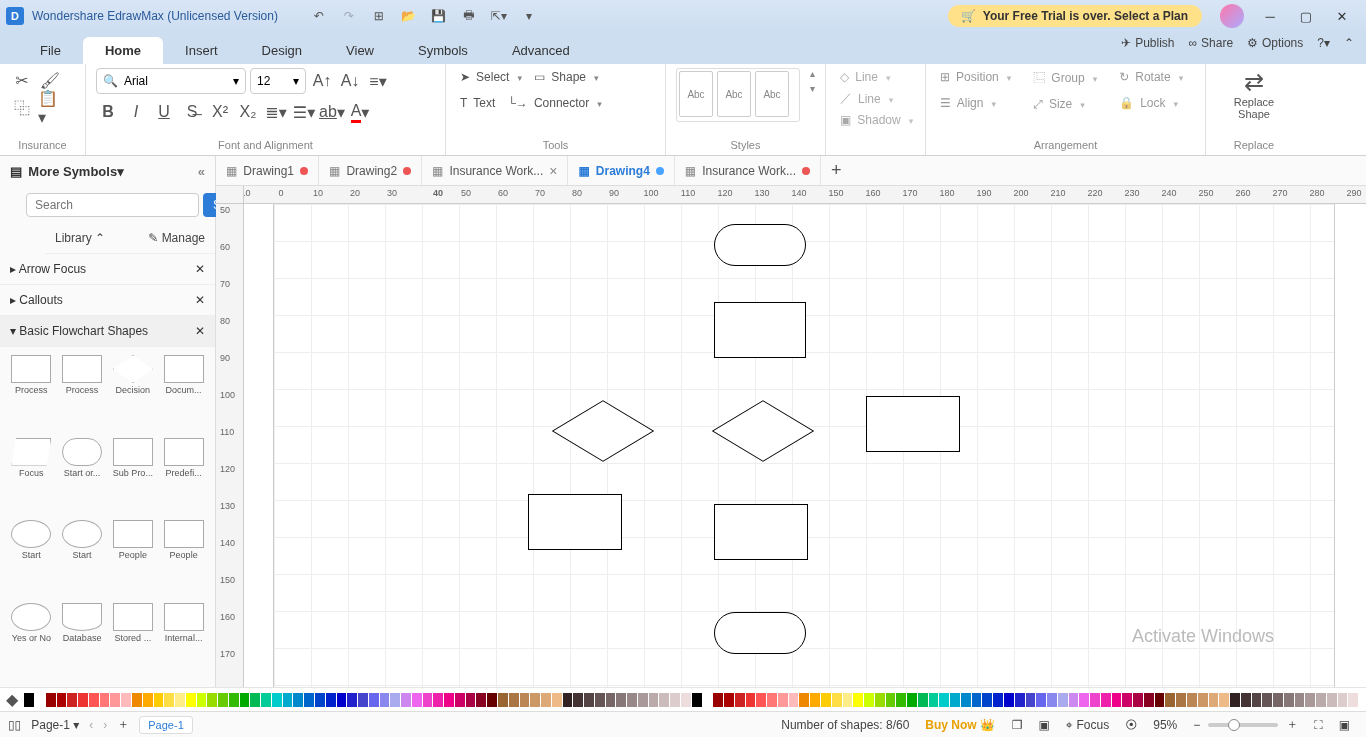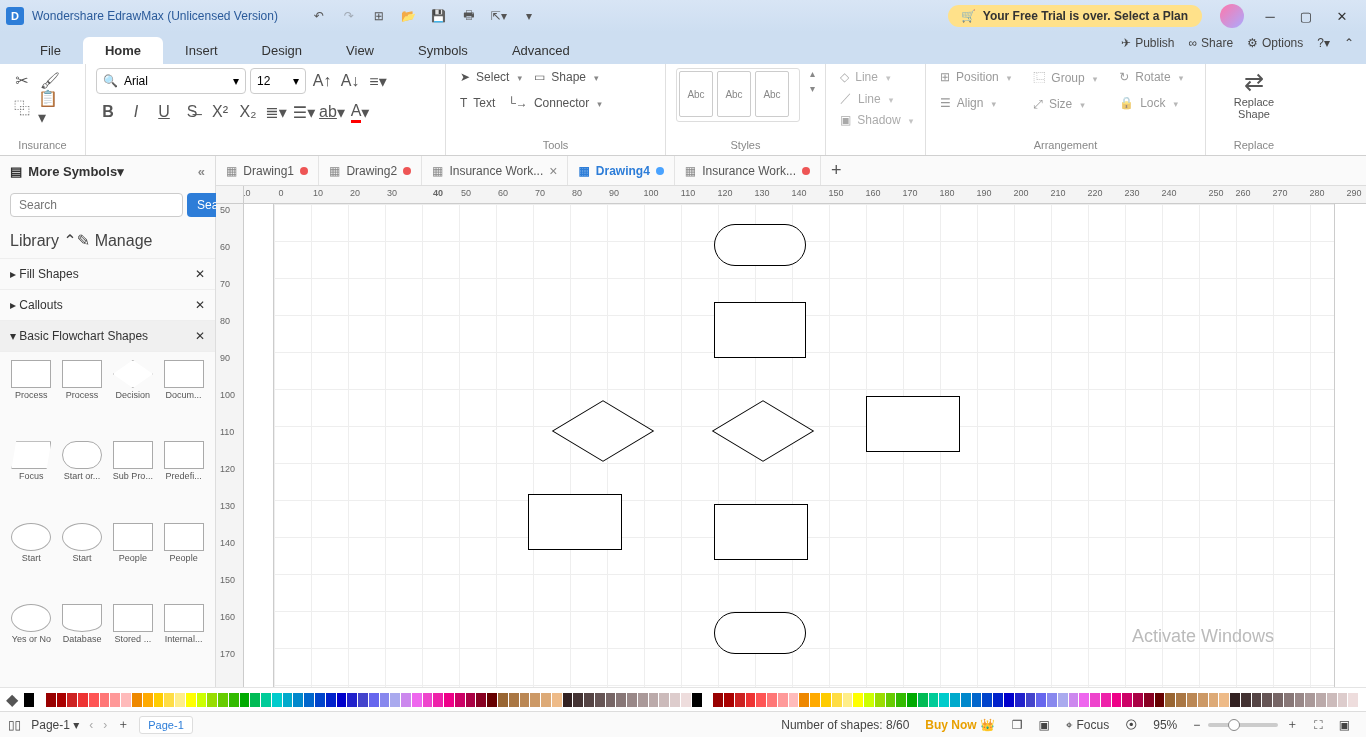--- a/index.html
+++ b/index.html
@@ -35,24 +35,24 @@
 .stylebox { display:flex; gap:4px; border:1px solid #ddd; border-radius:3px; padding:2px; height:54px; width:130px;}
 .stylebox .sw { width:34px; height:46px; border:1px solid #ccc; border-radius:2px; display:flex; align-items:center; justify-content:center; font-size:10px; color:#888; cursor:pointer;}
 .rbtn { display:flex; align-items:center; gap:6px; font-size:12px; color:#555; cursor:pointer; padding:2px 4px;}
 .rbtn .caret::after{content:"▾"; font-size:9px; color:#888; margin-left:2px;}
 .bigbtn { display:flex; flex-direction:column; align-items:center; font-size:11px; color:#555; cursor:pointer; width:70px;}
 
 
 .main { display:flex; height:calc(737px - 32px - 32px - 92px - 24px - 26px); }
 .sidebar { width:216px; border-right:1px solid #ddd; display:flex; flex-direction:column; background:#fafafa; }
 .sidebar .hdr { display:flex; align-items:center; justify-content:space-between; padding:8px 10px; font-size:13px; font-weight:600; color:#333;}
-.sidebar .search { display:flex; gap:4px; padding:6px 10px;}
+.sidebar .search { display:flex; gap:4px; padding:6px 26px;}
 .sidebar .search input { flex:1; border:1px solid #ccc; border-radius:4px; padding:4px 8px; font-size:12px;}
 .sidebar .search button { background:#2d7dd8; color:#fff; border:none; border-radius:4px; padding:4px 10px; font-size:12px; cursor:pointer;}
-.sidebar .librow { display:flex; padding:8px 10px; font-size:16px; color:#444; border-bottom:1px solid #eee;}
+.sidebar .librow { display:flex; justify-content:space-between; padding:8px 10px; font-size:12px; color:#444; border-bottom:1px solid #eee;margin-left:45px;}
 .sidebar .cat { display:flex; justify-content:space-between; align-items:center; padding:8px 10px; font-size:12px; color:#333; border-bottom:1px solid #eee; cursor:pointer;}
 .sidebar .cat.open { background:#f0f0f0;}
 .shape-grid { display:grid; grid-template-columns:repeat(4,1fr); gap:6px 4px; padding:8px; overflow-y:auto; flex:1;}
 .shape-grid .cell { display:flex; flex-direction:column; align-items:center; font-size:9px; color:#555; cursor:pointer;}
 .shape-grid .thumb { width:40px; height:28px; border:1px solid #aaa; margin-bottom:2px; background:#fff;}
 
 .canvaswrap { flex:1; display:flex; flex-direction:column; }
 .doctabs { height:30px; display:flex; align-items:center; border-bottom:1px solid #ddd; background:#fafafa; font-size:12px;}
 .doctabs .dtab { display:flex; align-items:center; gap:6px; padding:0 10px; height:100%; border-right:1px solid #e4e4e4; cursor:pointer; max-width:170px; color:#555;}
 .doctabs .dtab.active { color:#2d7dd8; font-weight:600;}
@@ -190,20 +190,21 @@
           </div>
         <div class="ricon">S̶</div>
         <div class="ricon">X²</div>
         <div class="ricon">X₂</div>
         <div class="ricon">≣▾</div>
         <div class="ricon">☰▾</div>
         <div class="ricon"><u>ab</u>▾</div>
         <div class="ricon"><span style="border-bottom:3px solid red">A</span>▾</div>
       </div>
     </div>
+    <div class="lbl">Font and Alignment</div>
   </div>
 
   <div class="rgroup" style="width:220px">
     <div class="body" style="flex-direction:column;gap:8px;">
       <div class="row">
         <div class="rbtn">
             <span>➤</span>
             <span>Select</span>
             <span class="caret"></span>
           </div>
@@ -308,21 +309,21 @@
     </div>
     <div class="search">
       <input placeholder="Search" style="">
       <button>Search</button>
     </div>
     <div class="librow">
       <span><span>Library</span> ⌃</span>
       <span>✎ <span>Manage</span></span>
     </div>
     <div class="cat">
-        <span>▸ <span>Fill Shapes</span></span>
+        <span>▸ <span>Arrow Focus</span></span>
         <span>✕</span>
       </div>
     <div class="cat">
         <span>▸ <span>Callouts</span></span>
         <span>✕</span>
       </div>
     <div class="cat open">
         <span>▾ <span>Basic Flowchart Shapes</span></span>
         <span>✕</span>
       </div>
@@ -445,21 +446,21 @@
           <span style="left: 592px;">150</span>
           <span style="left: 629px;">160</span>
           <span style="left: 666px;">170</span>
           <span style="left: 703px;">180</span>
           <span style="left: 740px;">190</span>
           <span style="left: 777px;">200</span>
           <span style="left: 814px;">210</span>
           <span style="left: 851px;">220</span>
           <span style="left: 888px;">230</span>
           <span style="left: 925px;">240</span>
-          <span style="left: 962px; margin-left: 10px;">250</span>
+          <span style="left: 962px;">250</span>
           <span style="left: 999px;">260</span>
           <span style="left: 1036px;">270</span>
           <span style="left: 1073px;">280</span>
           <span style="left: 1110px;">290</span>
         </div>
     </div>
     <div class="canvaszone">
       <div class="ruler-v" id="rulerv">
           <span style="top: 6px;">50</span>
           <span style="top: 43px;">60</span>

